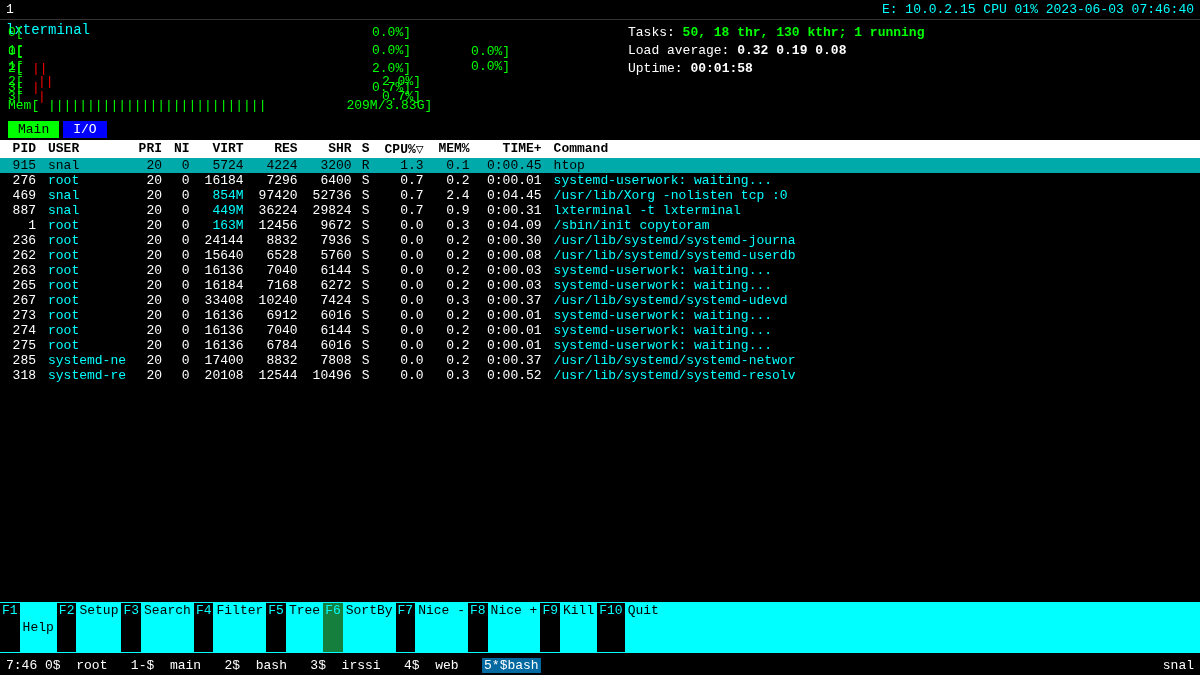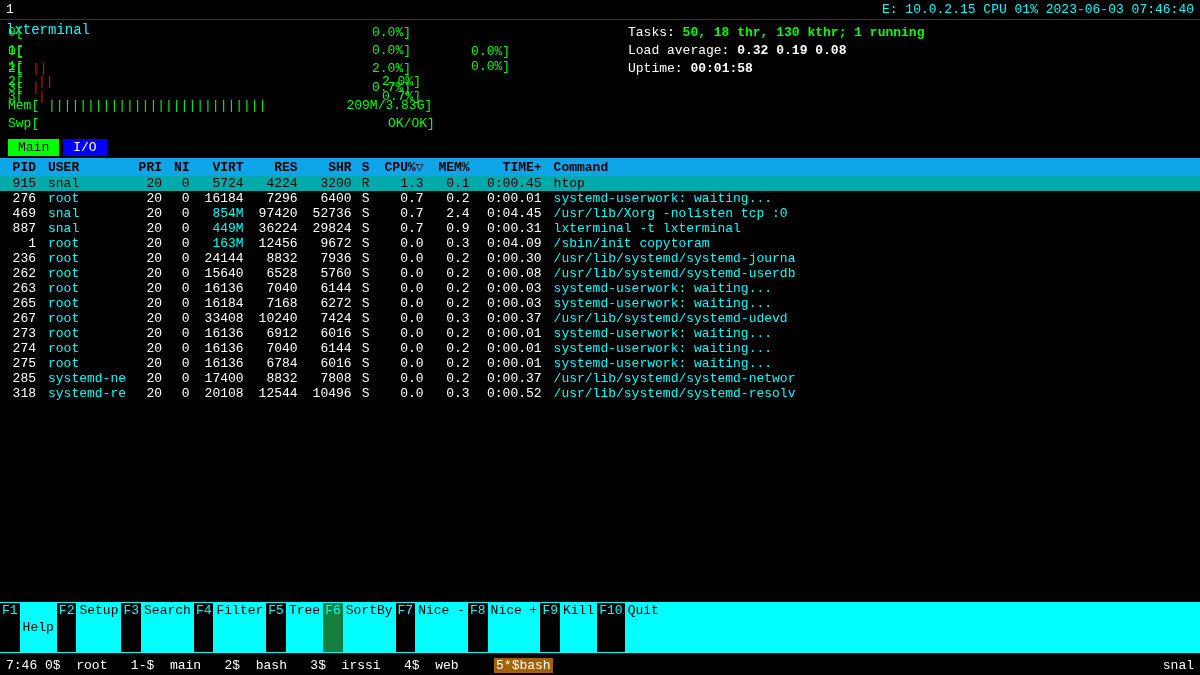--- a/index.html
+++ b/index.html
@@ -100,25 +100,20 @@
     <div style="display:flex; line-height:1.4;">
       <span style="color:#0f0; width:24px;">3[</span>
       <span style="min-width:340px; display:inline-block;"><span style="color:#f00;">|</span></span>
       <span style="color:#0f0;">0.7%]</span>
     </div>
     <div style="display:flex; line-height:1.4;">
       <span style="color:#0f0; width:40px;">Mem[</span>
       <span style="color:#0f0; display:inline-block;">||||||||||||||||||||||||||||</span>
       <span style="color:#0f0; margin-left: 80px;">209M/3.83G]</span>
     </div>
-    <div style="display:flex; line-height:1.4;">
-      <span style="color:#0f0; width:40px;">Swp[</span>
-      <span style="min-width:340px; display:inline-block;"></span>
-      <span style="color:#0f0;">OK/OK]</span>
-    </div>
   </div>
 
   <div style="flex: 1; padding-left: 20px;">
     <div style="line-height:1.4;">
       <span style="color:#fff;">Tasks: </span><span style="color:#0f0; font-weight:bold;">50, 18 thr, 130 kthr; </span><span style="color:#0f0; font-weight:bold;">1 running</span>
     </div>
     <div style="line-height:1.4;">
       <span style="color:#fff;">Load average: </span><span style="color:#fff; font-weight:bold;">0.32 0.19 0.08</span>
     </div>
     <div style="line-height:1.4;">
@@ -128,21 +123,21 @@
 </div>
 
 <div style="margin: 6px 8px 2px 8px; display:flex; gap:4px;">
   <span style="background:#0f0; color:#000; padding: 1px 10px; cursor:pointer;">Main</span>
   <span style="background:#00f; color:#fff; padding: 1px 10px; cursor:pointer;">I/O</span>
 </div>
 
 <div style="margin: 0 0 0 0; overflow: hidden;">
   <table style="width:100%; border-collapse:collapse; font-size:13px;">
     <thead>
-      <tr style="background:#0ea5e9; color:#000;">
+      <tr style="background:#ffffff; color:#000;">
         <th style="text-align:right; padding:1px 6px; width:42px;">PID</th>
         <th style="text-align:left; padding:1px 6px; width:90px;">USER</th>
         <th style="text-align:right; padding:1px 6px; width:36px;">PRI</th>
         <th style="text-align:right; padding:1px 6px; width:26px;">NI</th>
         <th style="text-align:right; padding:1px 6px; width:54px;">VIRT</th>
         <th style="text-align:right; padding:1px 6px; width:54px;">RES</th>
         <th style="text-align:right; padding:1px 6px; width:54px;">SHR</th>
         <th style="text-align:center; padding:1px 4px; width:16px;">S</th>
         <th style="text-align:right; padding:1px 6px; width:56px;">CPU%▽</th>
         <th style="text-align:right; padding:1px 6px; width:46px;">MEM%</th>
@@ -413,16 +408,16 @@
     <span style="color:#fff;">7:46 0$&nbsp;</span>
     <span style="color:#fff;">root&nbsp;&nbsp;</span>
     <span style="color:#fff;">1-$&nbsp;</span>
     <span style="color:#fff;">main&nbsp;&nbsp;</span>
     <span style="color:#fff;">2$&nbsp;</span>
     <span style="color:#fff;">bash&nbsp;&nbsp;</span>
     <span style="color:#fff;">3$&nbsp;</span>
     <span style="color:#fff;">irssi&nbsp;&nbsp;</span>
     <span style="color:#fff;">4$&nbsp;</span>
     <span style="color:#fff;">web&nbsp;&nbsp;</span>
-    <span style="background:#a16207; color:#fff; padding:0 2px;margin-left:12px;">5*$bash</span>
+    <span style="background:#0369a1; color:#fff; padding:0 2px;">5*$bash</span>
   </div>
   <div style="color:#fff;">snal</div>
 </div>
 
 </body></html>

